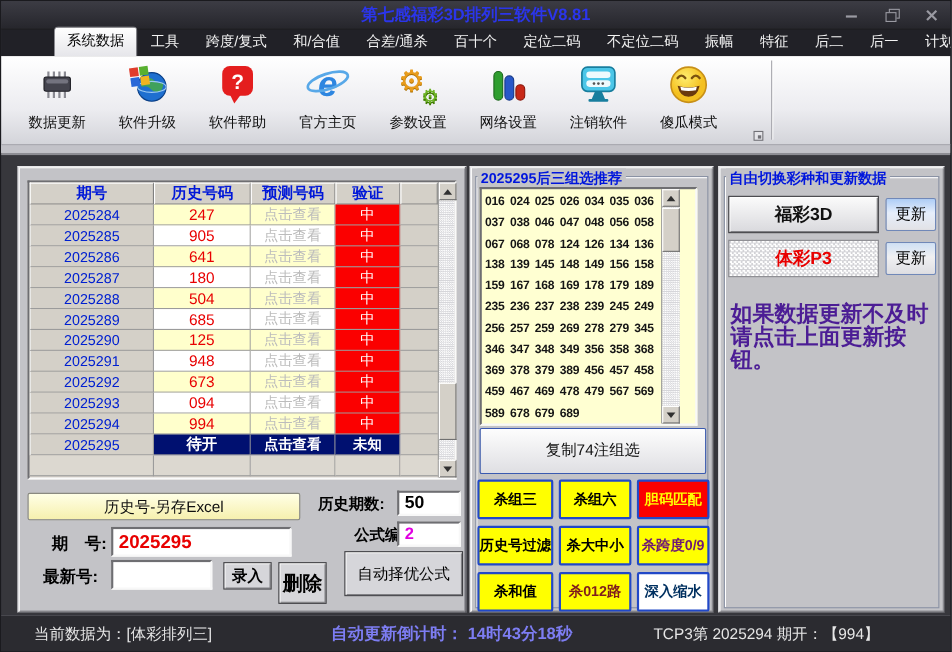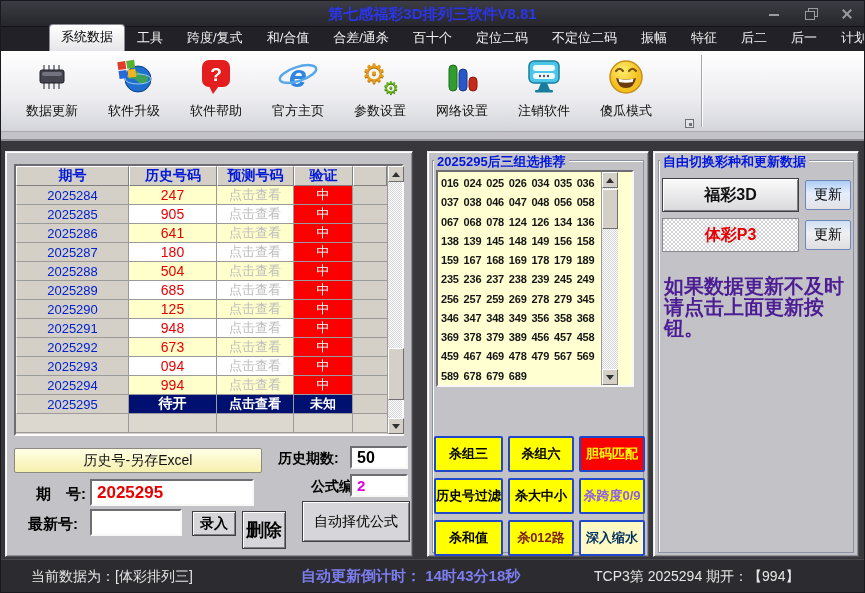--- a/index.html
+++ b/index.html
@@ -40,21 +40,21 @@
                    border:1px solid #707076; background:#e4e4e8; }
   .tool-overflow::after { content:""; position:absolute; right:1px; bottom:1px; width:3px; height:3px; background:#707076; }
   .gearwrap { position:relative; width:40px; height:40px; }
   .gear { position:absolute; line-height:1; }
   .g1 { left:2px; top:2px; font-size:27px; color:#e89c1c; text-shadow:0 1px 0 #a86e00; }
   .g2 { right:1px; bottom:2px; font-size:18px; color:#6cb424; text-shadow:0 1px 0 #3f7a00; }
 
   
   .panel { position:absolute; background:#c3c3c7; border:1px solid; border-color:#ededf0 #4e4e54 #4e4e54 #ededf0;
            box-shadow:inset 1px 1px 0 #ffffff, inset -1px -1px 0 #8e8e94; }
-  #left-panel  { left:4px;  top:150px; width:408px; height:406px; }
+  #left-panel  { left:15px;  top:150px; width:408px; height:406px; }
   #mid-panel   { left:426px; top:150px; width:222px; height:406px; }
   #right-panel { left:652px; top:150px; width:206px; height:406px; }
 
   .groupbox { position:absolute; inset:8px 4px 3px 4px; border:1px solid #8a92a4;
               box-shadow:inset 1px 1px 0 #ffffff; pointer-events:none; }
   .group-title { position:absolute; top:1px; left:6px; background:#c3c3c7; color:#0016dd;
                  font-size:13px; font-weight:bold; padding:0 3px; white-space:nowrap;text-align:right; }
 
   
   .tablebox { position:absolute; left:8px; top:12px; width:390px; height:272px; background:#d4d0c8;
@@ -446,40 +446,41 @@
 
     <div id="listbox">
       <div id="numbers">016 024 025 026 034 035 036 037 038 046 047 048 056 058 067 068 078 124 126 134 136 138 139 145 148 149 156 158 159 167 168 169 178 179 189 235 236 237 238 239 245 249 256 257 259 269 278 279 345 346 347 348 349 356 358 368 369 378 379 389 456 457 458 459 467 469 478 479 567 569 589 678 679 689</div>
       <div class="vscroll">
         <div class="sbtn sb-up"></div>
         <div class="sthumb" style="top:17px;height:40px;"></div>
         <div class="sbtn sb-dn"></div>
       </div>
     </div>
 
+    <div class="btn" id="btn-copy">复制74注组选</div>
 
     <div id="filter-grid">
 
         <div class="fbtn" style="background: rgb(255, 255, 0); color: rgb(0, 0, 0);">杀组三</div>
 
         <div class="fbtn" style="background: rgb(255, 255, 0); color: rgb(0, 0, 0);">杀组六</div>
 
         <div class="fbtn" style="background: rgb(251, 0, 0); color: rgb(255, 255, 0); text-align: right;">胆码匹配</div>
 
         <div class="fbtn" style="background: rgb(255, 255, 0); color: rgb(0, 0, 0);">历史号过滤</div>
 
         <div class="fbtn" style="background: rgb(255, 255, 0); color: rgb(0, 0, 0);">杀大中小</div>
 
-        <div class="fbtn" style="background: rgb(255, 255, 0); color: #8b5cf6;">杀跨度0/9</div>
+        <div class="fbtn" style="background: rgb(255, 255, 0); color: #701a75;">杀跨度0/9</div>
 
         <div class="fbtn" style="background: rgb(255, 255, 0); color: rgb(0, 0, 0);">杀和值</div>
 
         <div class="fbtn" style="background: rgb(255, 255, 0); color: #7f1d1d;">杀012路</div>
 
-        <div class="fbtn" style="background: #fef9c3; color: rgb(0, 48, 96);">深入缩水</div>
+        <div class="fbtn" style="background: #ffffff; color: rgb(0, 48, 96);">深入缩水</div>
       </div>
   </div>
 
   <div class="panel" id="right-panel">
     <div class="groupbox"></div>
     <div class="group-title">自由切换彩种和更新数据</div>
 
     <div class="btn btn3d" id="btn-fc3d">福彩3D</div>
     <div class="btn btn-update" id="btn-upd1">更新</div>
 

